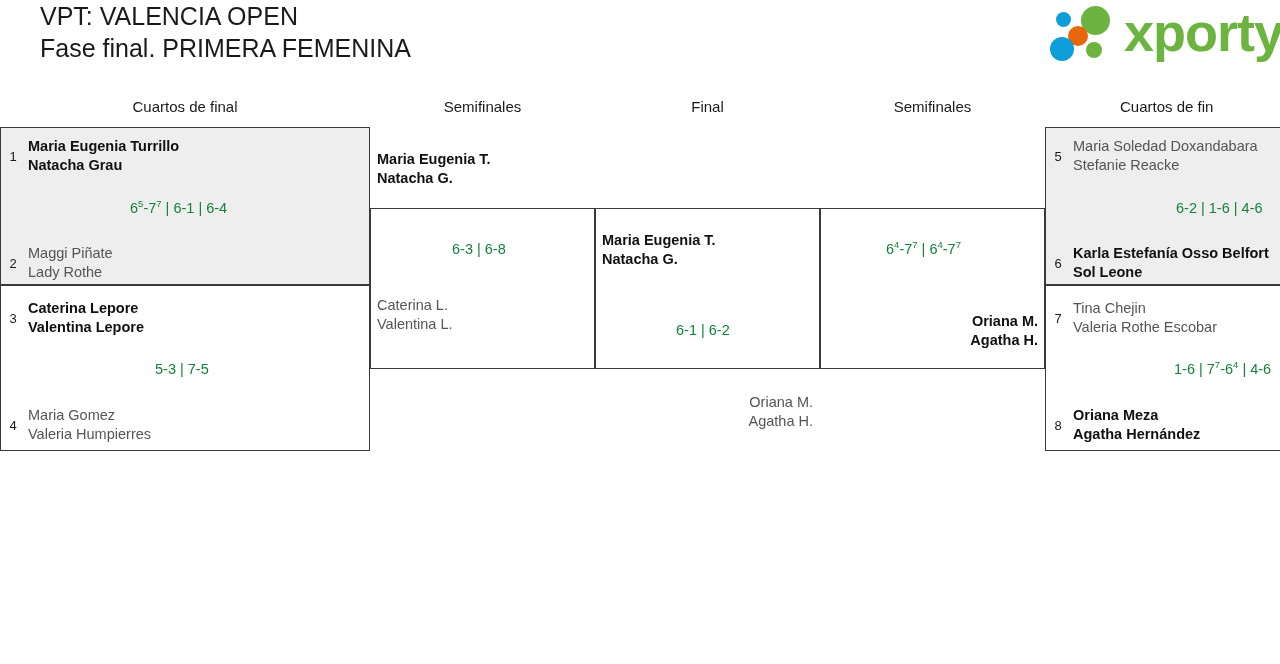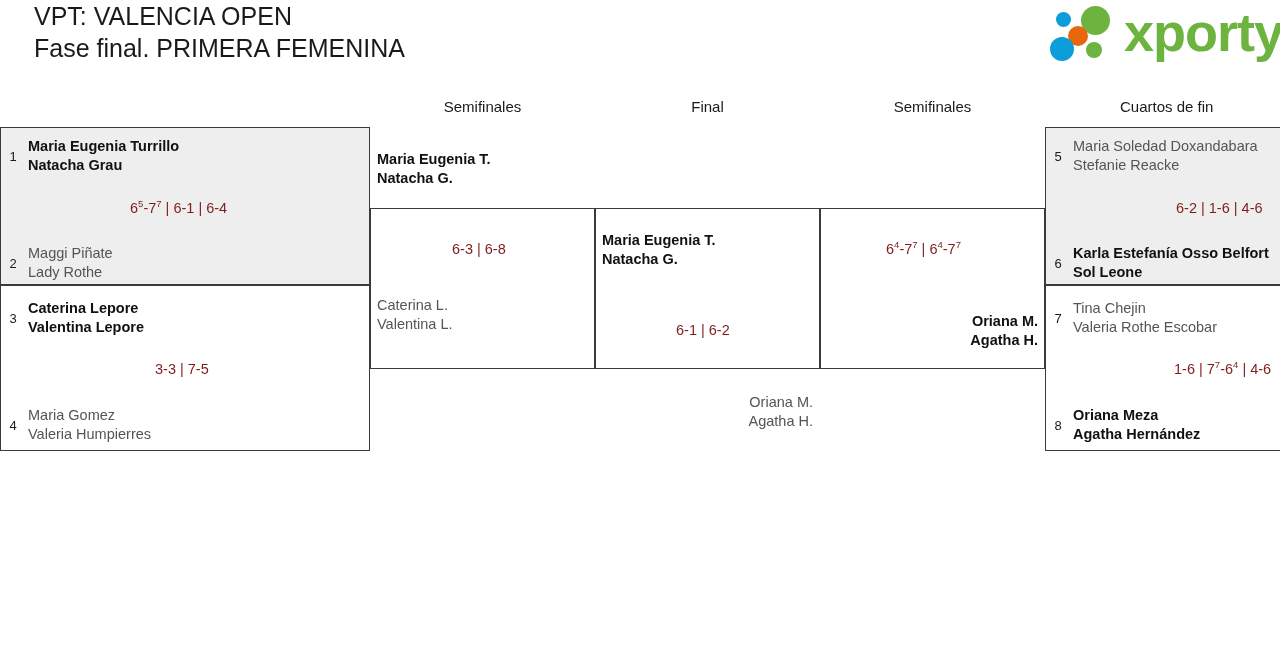--- a/index.html
+++ b/index.html
@@ -6,21 +6,21 @@
   html, body {
     width: 1280px; height: 664px;
     background: #ffffff;
     font-family: "Liberation Sans", sans-serif;
     color: #1a1a1a;
     overflow: hidden;
   }
   #root { position: relative; width: 1280px; height: 664px; }
 
   
-  .title-block { position: absolute; left: 4px; top: 0; padding-left: 30px; }
+  .title-block { position: absolute; left: 10px; top: 0; padding-left: 30px; }
   .title-line { font-size: 25px; line-height: 32px; font-weight: 400; color: #1a1a1a; white-space: nowrap; }
 
   .logo { position: absolute; left: 1048px; top: 4px; width: 232px; height: 58px; }
   .logo-dots { position: absolute; left: 0; top: 0; width: 78px; height: 58px; }
   .dot { position: absolute; border-radius: 50%; }
   .logo-word { position: absolute; left: 76px; top: -1px; font-size: 54px; line-height: 58px;
                font-weight: 700; letter-spacing: -1px; }
 
   
   .round-head { position: absolute; font-size: 15px; line-height: 20px; color: #1a1a1a;
@@ -35,21 +35,21 @@
   .team { position: absolute; display: flex; align-items: center; gap: 9px; white-space: nowrap; }
   .team.right { flex-direction: row-reverse; }
   .seed { font-size: 13px; color: #1a1a1a; width: 12px; text-align: center; flex: none; }
   .names { display: flex; flex-direction: column; line-height: 19px; }
   .team.right .names { align-items: flex-end; text-align: right; }
   .nm { font-size: 14.5px; }
   .winner .nm { font-weight: 700; color: #111111; }
   .loser  .nm { font-weight: 400; color: #555555; }
 
   
-  .score { position: absolute; font-size: 14.5px; color: #7f1d1d; white-space: nowrap; }
+  .score { position: absolute; font-size: 14.5px; color: #15803d; white-space: nowrap; }
   .score sup { font-size: 9.5px; vertical-align: super; line-height: 0; }
 </style>
 </head>
 <body>
 
 <div id="root">
 
   <div class="title-block">
     <div class="title-line">VPT: VALENCIA OPEN</div>
     <div class="title-line">Fase final. PRIMERA FEMENINA</div>
@@ -59,20 +59,21 @@
     <div class="logo-dots">
       <div class="dot" style="left:8px;  top:8px;  width:15px; height:15px; background:#0d9dd9;"></div>
       <div class="dot" style="left:33px; top:2px;  width:29px; height:29px; background:#6cb33f;"></div>
       <div class="dot" style="left:20px; top:22px; width:20px; height:20px; background:#e8660c;"></div>
       <div class="dot" style="left:2px;  top:33px; width:24px; height:24px; background:#0d9dd9;"></div>
       <div class="dot" style="left:38px; top:38px; width:16px; height:16px; background:#6cb33f;"></div>
     </div>
     <div class="logo-word" style="color:#6cb33f;">xporty</div>
   </div>
 
+  <div class="round-head" style="left:0px;    top:97px; width:370px;">Cuartos de final</div>
   <div class="round-head" style="left:370px;  top:97px; width:225px;">Semifinales</div>
   <div class="round-head" style="left:595px;  top:97px; width:225px;">Final</div>
   <div class="round-head" style="left:820px;  top:97px; width:225px;">Semifinales</div>
   <div class="round-head" style="left:1045px; top:97px; width:280px; text-align:left; padding-left:75px;">Cuartos de fin</div>
 
   <div class="mbox shaded" style="left:0px; top:127px; width:370px; height:158px;"></div>
   <div class="mbox plain" style="left:0px; top:285px; width:370px; height:166px;"></div>
 
   <div class="team winner" style="left:7px; top:137px;">
     <span class="seed">1</span>
@@ -92,21 +93,21 @@
     </span>
   </div>
 
   <div class="team winner" style="left:7px; top:299px;">
     <span class="seed">3</span>
     <span class="names">
       <span class="nm">Caterina Lepore</span>
       <span class="nm">Valentina Lepore</span>
     </span>
   </div>
-  <div class="score" style="left:155px; top:361px;">3-3 | 7-5</div>
+  <div class="score" style="left:155px; top:361px;">5-3 | 7-5</div>
   <div class="team loser" style="left:7px; top:406px;">
     <span class="seed">4</span>
     <span class="names">
       <span class="nm">Maria Gomez</span>
       <span class="nm">Valeria Humpierres</span>
     </span>
   </div>
 
   <div class="mbox plain" style="left:370px; top:208px; width:225px; height:161px;"></div>
 

